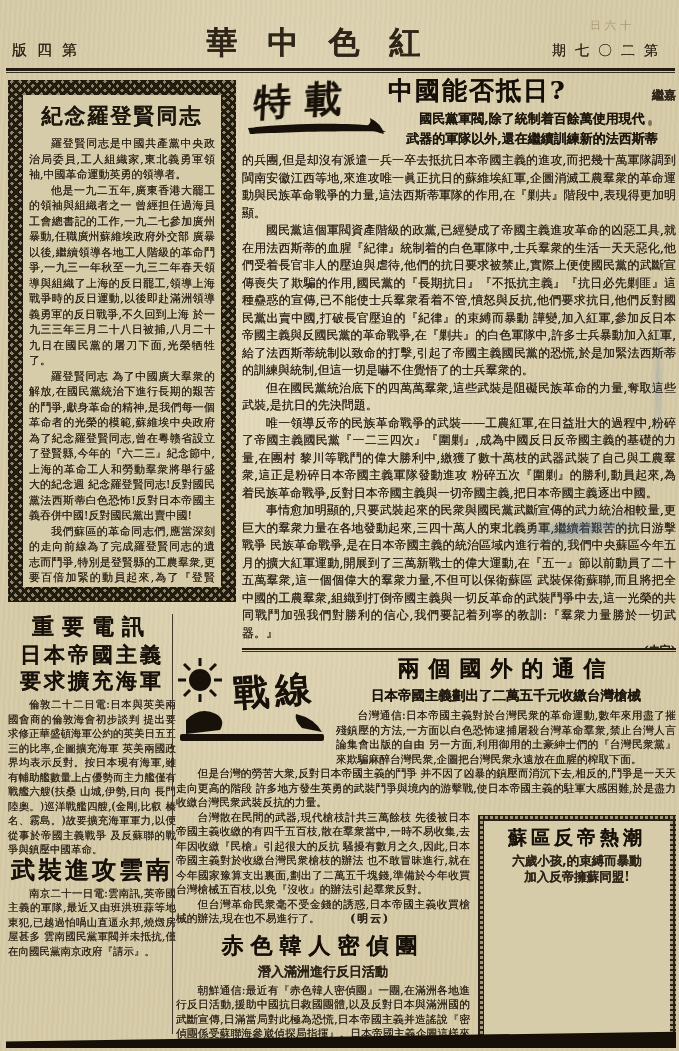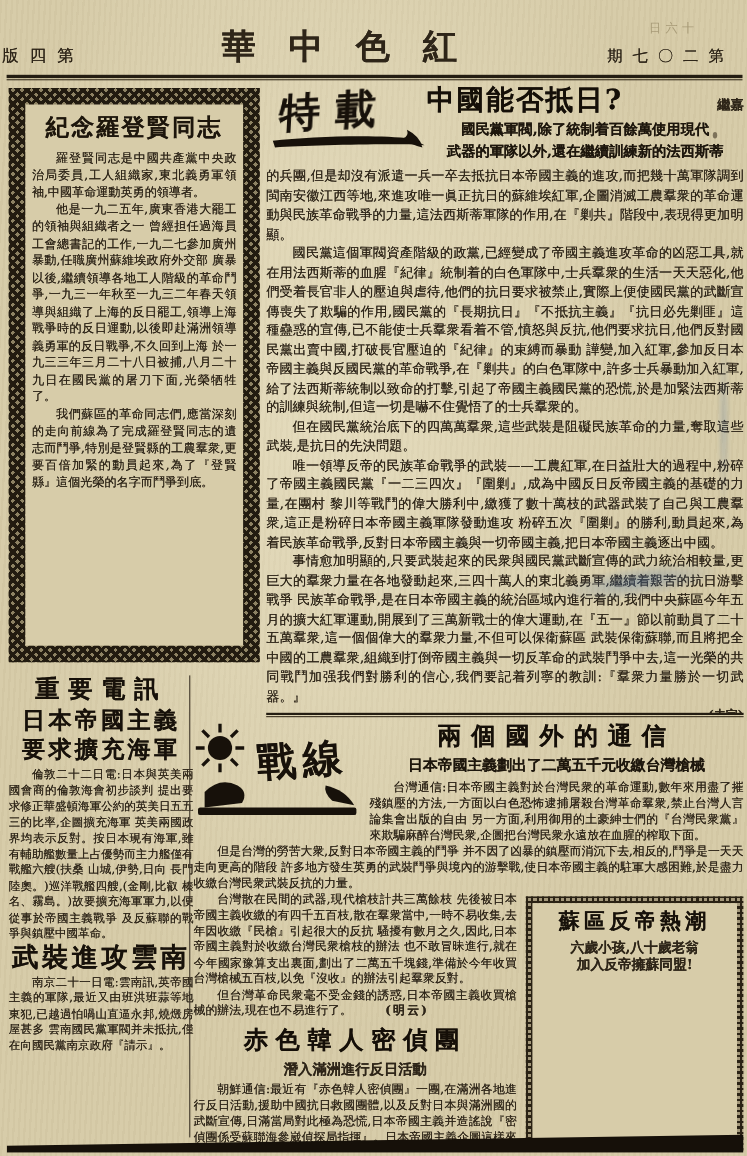--- a/index.html
+++ b/index.html
@@ -10,21 +10,21 @@
     background:
       radial-gradient(ellipse at 45% 35%, rgba(255,250,228,.35), rgba(0,0,0,0) 60%),
       repeating-linear-gradient(93deg, rgba(120,100,60,.05) 0 2px, rgba(0,0,0,0) 2px 5px),
       #d7cca9;
     color:#2e2518;
   }
   .page{ position:absolute; inset:0; }
   .inky{ text-shadow:0 0 .5px rgba(20,12,4,.8); }
 
   
-  .header{ position:absolute; top:14px; left:2px; right:12px; height:50px;
+  .header{ position:absolute; top:14px; left:12px; right:12px; height:50px;
            display:flex; align-items:flex-end; justify-content:space-between; }
   .edition{ font-size:15px; letter-spacing:10px; padding-bottom:4px; }
   .masthead{ font-size:31px; font-weight:bold; letter-spacing:30px; text-indent:30px;
              transform:translateX(-6px); }
   .issue{ font-size:14px; letter-spacing:9px; padding-bottom:4px; }
   .ghost{ position:absolute; top:18px; right:44px; font-size:11px; letter-spacing:4px;
           color:rgba(110,95,60,.45); filter:blur(.4px); }
   .header-rule{ position:absolute; top:68px; left:6px; right:4px; height:5px;
                 border-top:3px solid #241d12; border-bottom:1px solid #3a3020; }
 
@@ -113,20 +113,21 @@
   </div>
   <div class="ghost">日六十</div>
   <div class="header-rule"></div>
 
   <div class="left-col">
     <div class="memorial-frame">
       <div class="memorial-inner inky">
         <div class="memorial-title">紀念羅登賢同志</div>
         <p>羅登賢同志是中國共產黨中央政治局委員,工人組織家,東北義勇軍領袖,中國革命運動英勇的領導者。</p>
         <p>他是一九二五年,廣東香港大罷工的領袖與組織者之一 曾經担任過海員工會總書記的工作,一九二七參加廣州暴動,任職廣州蘇維埃政府外交部 廣暴以後,繼續領導各地工人階級的革命鬥爭,一九三一年秋至一九三二年春天領導與組織了上海的反日罷工,領導上海戰爭時的反日運動,以後即赴滿洲領導義勇軍的反日戰爭,不久回到上海 於一九三三年三月二十八日被捕,八月二十九日在國民黨的屠刀下面,光榮牺牲了。</p>
+        <p>羅登賢同志 為了中國廣大羣衆的解放,在國民黨統治下進行長期的艱苦的鬥爭,獻身革命的精神,是我們每一個革命者的光榮的模範,蘇維埃中央政府為了紀念羅登賢同志,曾在粵赣省設立了登賢縣,今年的『六二三』紀念節中,上海的革命工人和勞動羣衆將舉行盛大的紀念週 紀念羅登賢同志!反對國民黨法西斯蒂白色恐怖!反對日本帝國主義吞併中國!反對國民黨出賣中國!</p>
         <p>我們蘇區的革命同志們,應當深刻的走向前線為了完成羅登賢同志的遺志而鬥爭,特別是登賢縣的工農羣衆,更要百倍加緊的動員起來,為了『登賢縣』這個光榮的名字而鬥爭到底。</p>
       </div>
     </div>
 
     <div class="tele-sec inky">
       <div class="tele-kicker">重要電訊</div>
       <div class="tele-title">日本帝國主義</div>
       <div class="tele-title">要求擴充海軍</div>
       <p>倫敦二十二日電:日本與英美兩國會商的倫敦海會初步談判 提出要求修正華盛頓海軍公約的英美日五五三的比率,企圖擴充海軍 英美兩國政界均表示反對。按日本現有海軍,雖有輔助艦數量上占優勢而主力艦僅有戰艦六艘(扶桑 山城,伊勢,日向 長門 陸奧。)巡洋戰艦四艘,(金剛,比叡 榛名、霧島。)故要擴充海軍軍力,以便從事於帝國主義戰爭 及反蘇聯的戰爭與鎮壓中國革命。</p>
       <div class="tele-title yunnan-title">武裝進攻雲南</div>
@@ -189,21 +190,21 @@
 
     <div class="letters-title">兩個國外的通信</div>
     <div class="letters-sub">日本帝國主義劃出了二萬五千元收繳台灣槍械</div>
 
     <p>台灣通信:日本帝國主義對於台灣民衆的革命運動,數年來用盡了摧殘鎮壓的方法,一方面以白色恐怖逮捕屠殺台灣革命羣衆,禁止台灣人言論集會出版的自由 另一方面,利用御用的土豪紳士們的『台灣民衆黨』來欺騙麻醉台灣民衆,企圖把台灣民衆永遠放在血腥的榨取下面。</p>
     <p>但是台灣的勞苦大衆,反對日本帝國主義的鬥爭 并不因了凶暴的鎮壓而消沉下去,相反的,鬥爭是一天天走向更高的階段 許多地方發生英勇的武裝鬥爭與境內的游擊戰,使日本帝國主義的駐軍大感困難,於是盡力收繳台灣民衆武裝反抗的力量。</p>
 
     <div class="soviet-frame">
       <div class="soviet-inner">
         <div class="soviet-title">蘇區反帝熱潮</div>
-        <div class="soviet-sub">六歲小孩,八十歲老翁</div>
+        <div class="soviet-sub">六歲小孩,的束縛而暴動</div>
         <div class="soviet-sub" style="margin-top:-2px">加入反帝擁蘇同盟!</div>
       </div>
     </div>
 
     <p>台灣散在民間的武器,現代槍枝計共三萬餘枝 先後被日本帝國主義收繳的有四千五百枝,散在羣衆當中,一時不易收集,去年因收繳『民槍』引起很大的反抗 騷擾有數月之久,因此,日本帝國主義對於收繳台灣民衆槍枝的辦法 也不敢冒昧進行,就在今年國家豫算支出裏面,劃出了二萬五千塊錢,準備於今年收買台灣槍械五百枝,以免『沒收』的辦法引起羣衆反對。</p>
     <p>
       <span>但台灣革命民衆毫不受金錢的誘惑,日本帝國主義收買槍械的辦法,現在也不易進行了。</span>
       <span class="sign">(明云)</span>
     </p>
 

